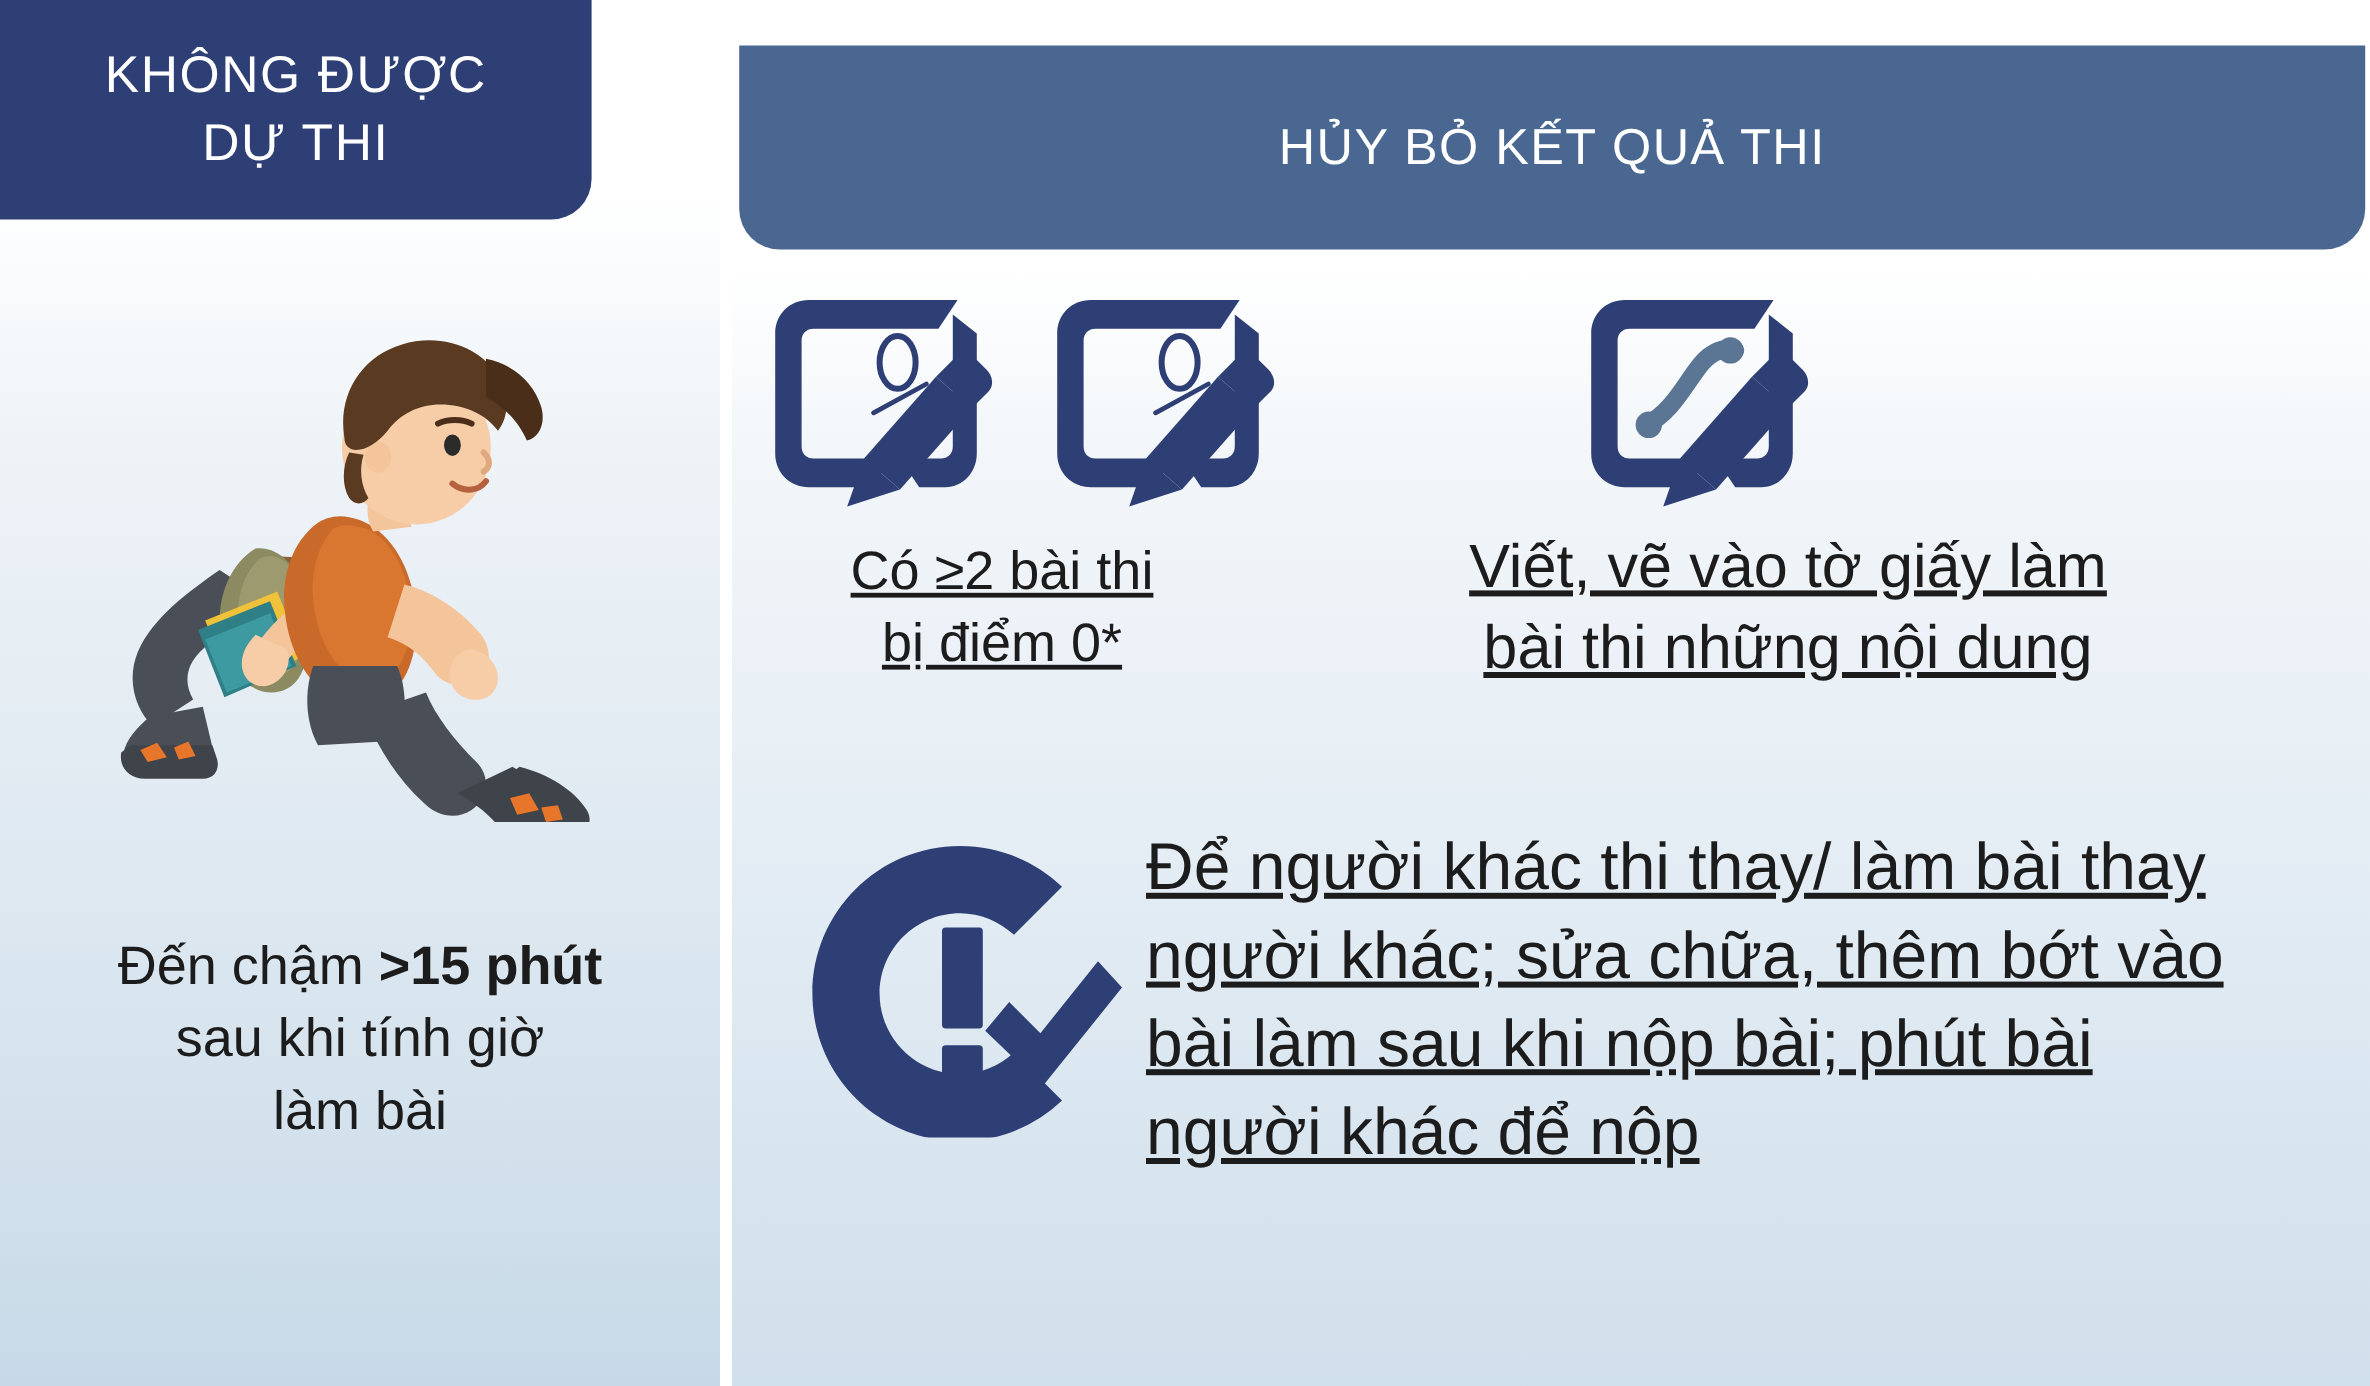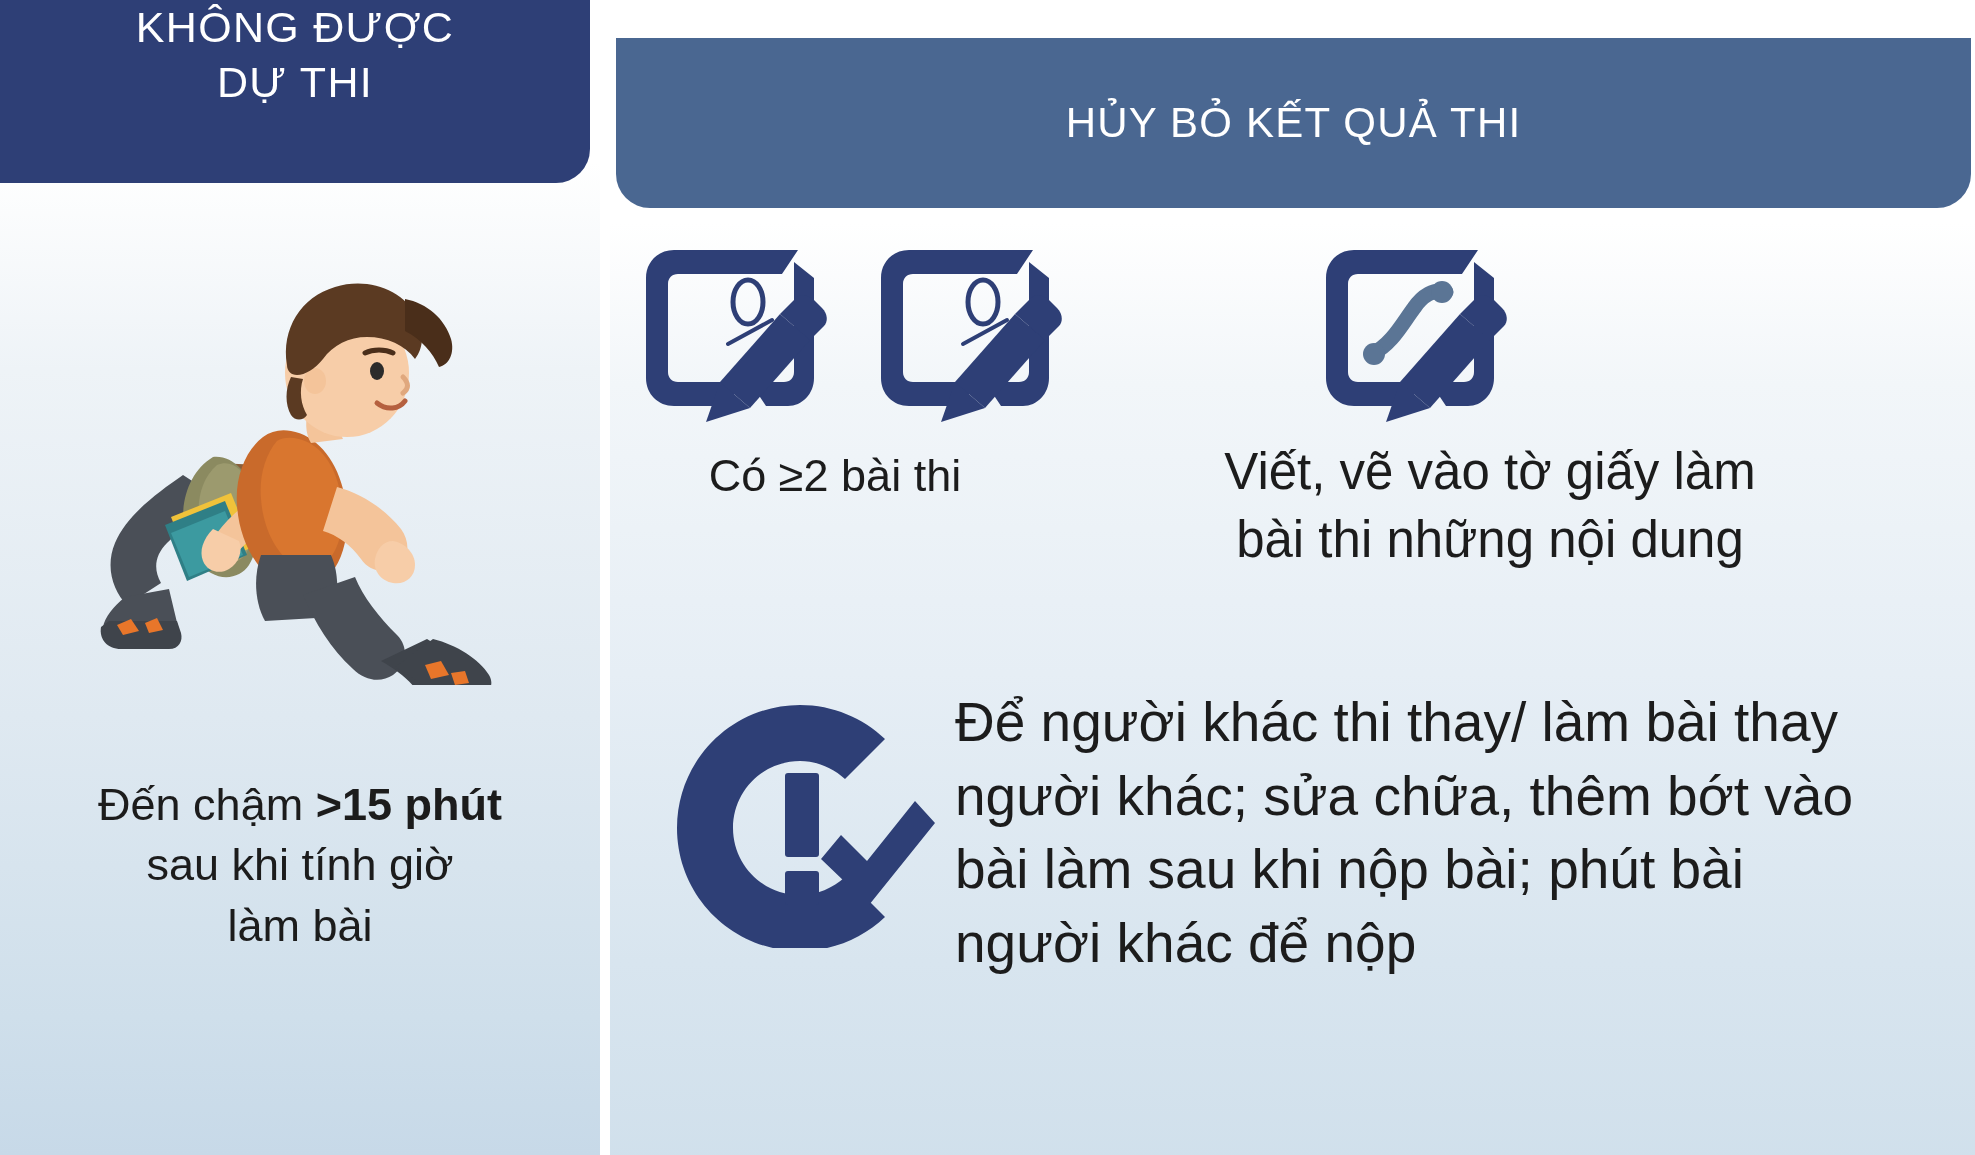--- a/index.html
+++ b/index.html
@@ -26,25 +26,26 @@
     width: 600px;
     height: 1155px;
     background: linear-gradient(to bottom, #ffffff 0%, #ffffff 14%, #eef3f7 32%, #dfe9f1 62%, #cfdfeb 88%, #c7d9e8 100%);
     flex: 0 0 600px;
   }
 
   .header-pill-left {
     position: absolute;
     left: 0;
     top: 0;
-    width: 590px;
+    width: 493px;
     height: 183px;
     background: #2e3f76;
     border-radius: 0 0 34px 0;
     display: flex;
+    align-items: center;
     justify-content: center;
     text-align: center;
   }
   .header-pill-left .htext {
     color: #ffffff;
     font-size: 43px;
     font-weight: 400;
     letter-spacing: 1.3px;
     line-height: 1.28;
     padding: 0 22px;
@@ -119,20 +120,21 @@
   .icon-slot { position: absolute; top: 0; }
   .icon-slot.s1 { left: 20px; }
   .icon-slot.s2 { left: 255px; }
   .icon-slot.s3 { left: 700px; }
 
   
   .cap {
     position: absolute;
     color: #1c1c1c;
     line-height: 1.33;
+    text-decoration: underline;
   }
   .cap-zero {
     top: 408px;
     left: 10px;
     width: 430px;
     text-align: center;
     font-size: 45px;
   }
   .cap-write {
     top: 400px;
@@ -285,20 +287,21 @@
           <circle cx="132" cy="56" r="11" fill="#5b7595"></circle>
           <path d="M150 78 L180 104 L120 172 L90 146 Z" fill="#2e3f76"></path>
           <path d="M90 146 L120 172 L76 186 Z" fill="#2e3f76"></path>
           <path d="M150 78 L166 62 C170 58 178 58 184 64 L192 72 C198 78 198 86 194 90 L180 104 Z" fill="#2e3f76"></path>
         </svg>
       </div>
     </div>
 
     <div class="cap cap-zero">
       <span class="line">Có ≥2 bài thi</span>
+      <span class="line">bị điểm 0*</span>
     </div>
 
     <div class="cap cap-write">
       <span class="line">Viết, vẽ vào tờ giấy làm</span>
       <span class="line">bài thi những nội dung</span>
     </div>
 
     <div class="warn-icon-wrap">
       <svg viewBox="0 0 270 255" width="270" height="255" xmlns="http://www.w3.org/2000/svg">
         <path d="M135 12 C67 12 12 67 12 135 C12 203 67 258 135 258 C168 258 198 245 220 224 L180 184 C168 195 152 202 135 202 C98 202 68 172 68 135 C68 98 98 68 135 68 C152 68 168 75 180 86 L220 46 C198 25 168 12 135 12 Z" fill="#2e3f76"></path>

